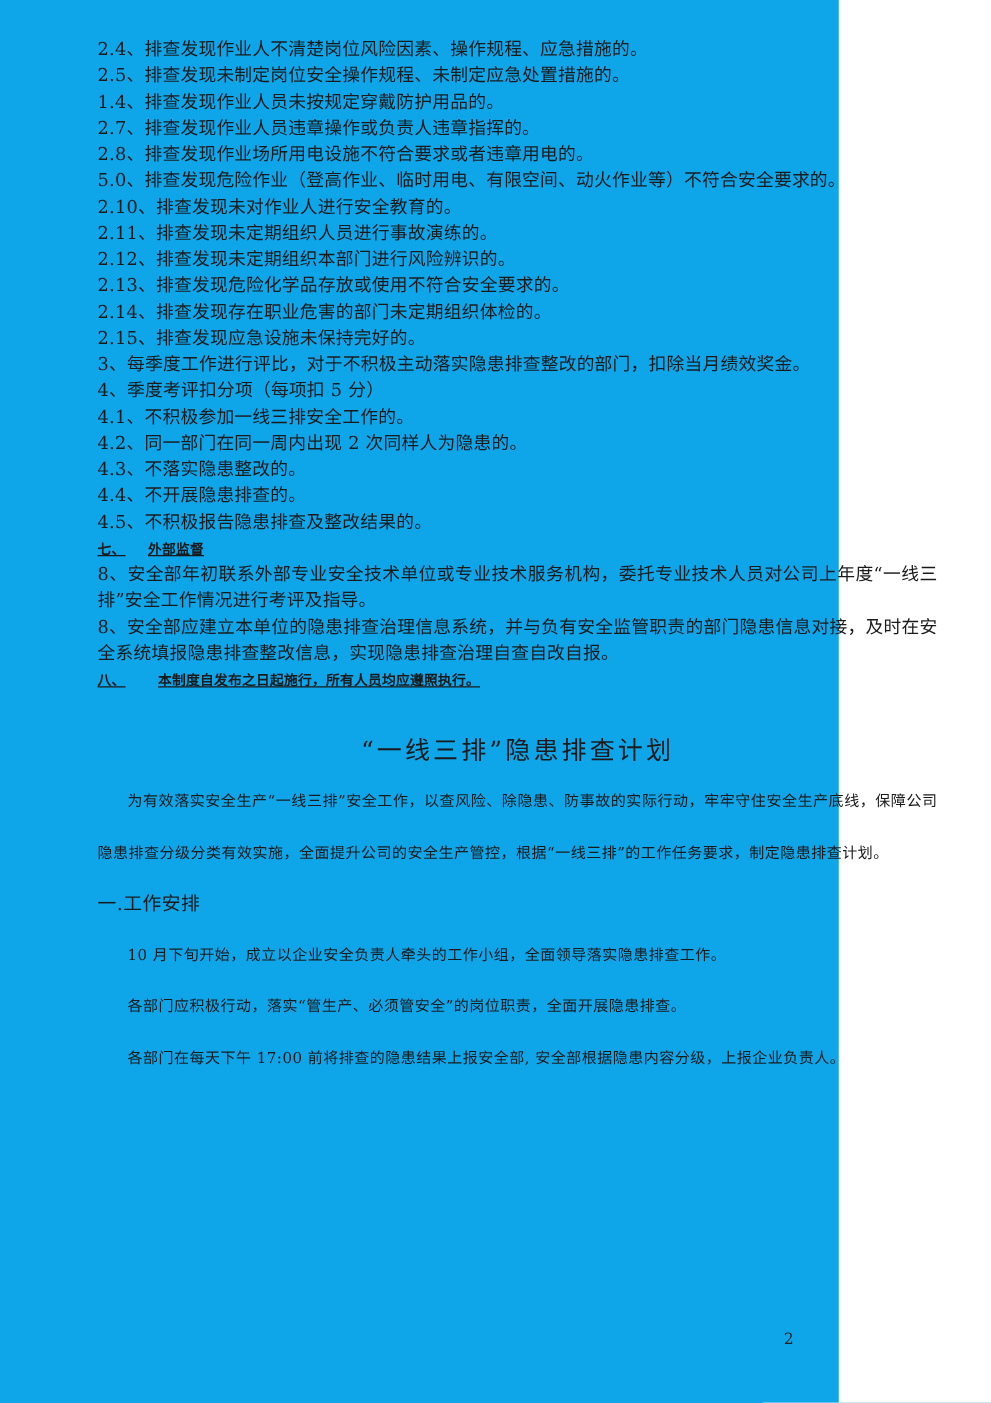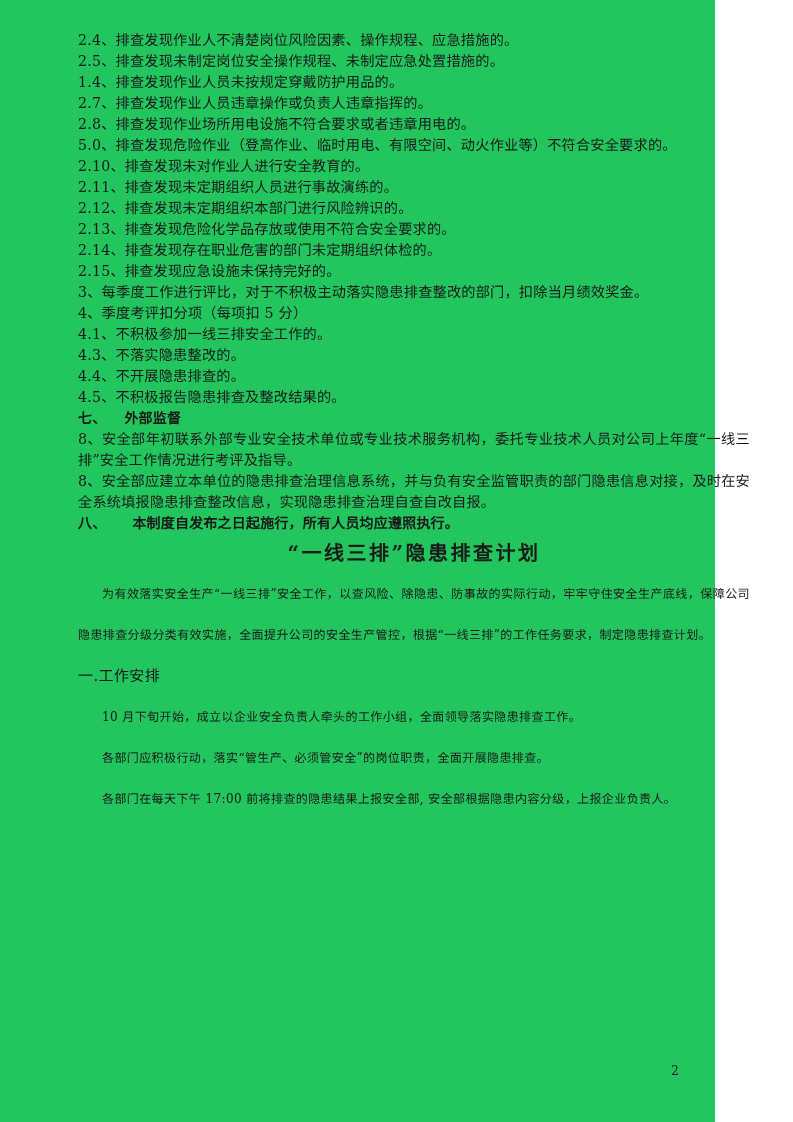--- a/index.html
+++ b/index.html
@@ -12,23 +12,24 @@
     width: 793px;
     height: 1122px;
     position: relative;
     font-family: "DejaVu Serif", "Liberation Serif", serif;
     color: #1a1a1a;
     overflow: hidden;
   }
   .page {
     position: absolute;
     top: 0; left: 0;
-    width: 715px;
+    width: 639px;
     height: 1122px;
-    background: #22c55e;
+    background: #0ea5e9;
+    padding-left: 32px;
   }
   .content {
     position: absolute;
     left: 78px;
     top: 30px;
     width: 672px;
   }
 
   
   .clause-block { }
@@ -36,36 +37,37 @@
     font-size: 14.2px;
     line-height: 21px;
     letter-spacing: 0.2px;
     white-space: normal;
     text-align: justify;
     text-justify: inter-ideograph;
   }
 
   
   .sec-heading {
-    font-size: 14px;
+    font-size: 11px;
     line-height: 21px;
     font-weight: bold;
     letter-spacing: 0.2px;
+    text-decoration: underline;
   }
   .sec-heading .num { margin-right: 0; }
   .sec-heading .gap-sm { display: inline-block; width: 18px; }
   .sec-heading .gap-lg { display: inline-block; width: 26px; }
 
   
   .doc-title {
     text-align: center;
     font-size: 20px;
-    font-weight: bold;
+    font-weight: normal;
     letter-spacing: 2.5px;
-    margin-top: 4px;
+    margin-top: 30px;
     margin-bottom: 6px;
     line-height: 30px;
   }
 
   
   .body-para {
     font-size: 12px;
     line-height: 41px;
     text-indent: 2em;
     text-align: justify;
@@ -107,20 +109,21 @@
       <div class="clause">5.0、排查发现危险作业（登高作业、临时用电、有限空间、动火作业等）不符合安全要求的。</div>
       <div class="clause">2.10、排查发现未对作业人进行安全教育的。</div>
       <div class="clause">2.11、排查发现未定期组织人员进行事故演练的。</div>
       <div class="clause">2.12、排查发现未定期组织本部门进行风险辨识的。</div>
       <div class="clause">2.13、排查发现危险化学品存放或使用不符合安全要求的。</div>
       <div class="clause">2.14、排查发现存在职业危害的部门未定期组织体检的。</div>
       <div class="clause">2.15、排查发现应急设施未保持完好的。</div>
       <div class="clause">3、每季度工作进行评比，对于不积极主动落实隐患排查整改的部门，扣除当月绩效奖金。</div>
       <div class="clause">4、季度考评扣分项（每项扣 5 分）</div>
       <div class="clause">4.1、不积极参加一线三排安全工作的。</div>
+      <div class="clause">4.2、同一部门在同一周内出现 2 次同样人为隐患的。</div>
       <div class="clause">4.3、不落实隐患整改的。</div>
       <div class="clause">4.4、不开展隐患排查的。</div>
       <div class="clause">4.5、不积极报告隐患排查及整改结果的。</div>
     </div>
 
     <div class="sec-heading"><span class="num">七、</span><span class="gap-sm"></span><span>外部监督</span></div>
 
     <div class="clause">8、安全部年初联系外部专业安全技术单位或专业技术服务机构，委托专业技术人员对公司上年度“一线三排”安全工作情况进行考评及指导。</div>
     <div class="clause">8、安全部应建立本单位的隐患排查治理信息系统，并与负有安全监管职责的部门隐患信息对接，及时在安全系统填报隐患排查整改信息，实现隐患排查治理自查自改自报。</div>
 

